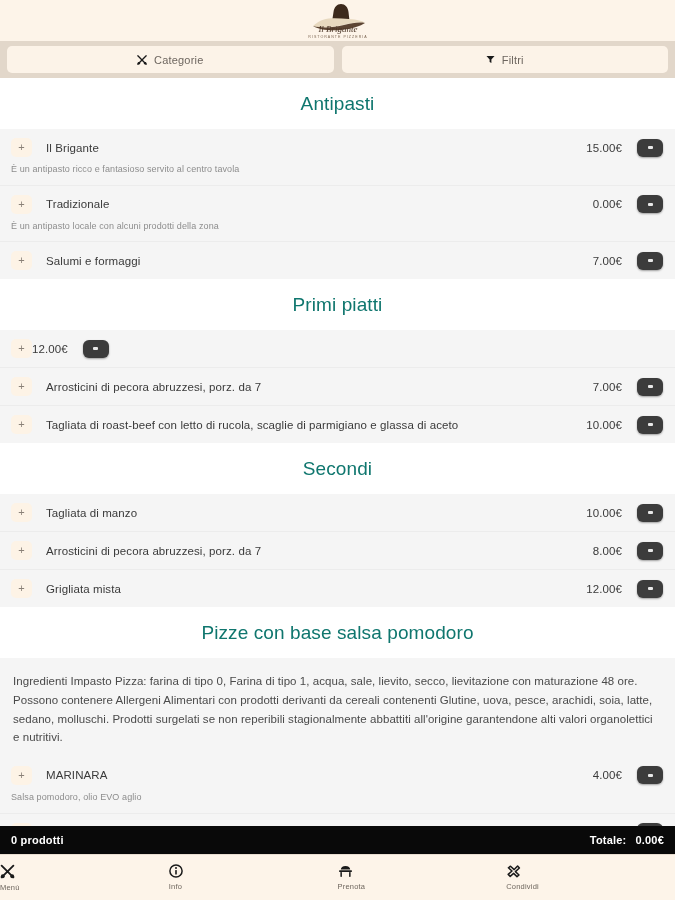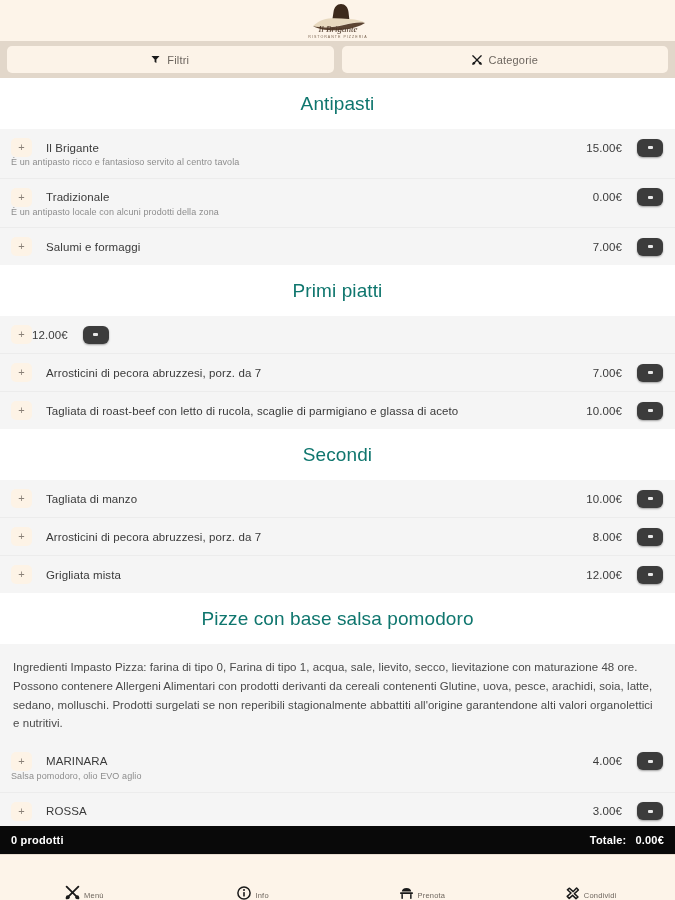--- a/index.html
+++ b/index.html
@@ -148,20 +148,21 @@
   .minus-btn i {
     display: block;
     width: 5px;
     height: 3px;
     background: #e8e8e8;
     border-radius: 1px;
   }
   .row-desc {
     font-size: 9px;
     color: #8d8d8d;
+    margin-top: 7px;
     padding-left: 0;
     letter-spacing: .1px;
     line-height: 1.3;
   }
 
   
   .pizza-note {
     background: #f5f5f5;
     font-size: 11.5px;
     line-height: 1.62;
@@ -190,22 +191,22 @@
   .navbar {
     height: 46px;
     background: #fdf4e9;
     display: flex;
     flex: 0 0 auto;
     border-top: 1px solid #e8ddd0;
   }
   .nav-item {
     flex: 1 1 0;
     display: flex;
-    flex-direction: row;
-    align-items: flex-end;
+    flex-direction: column;
+    align-items: flex-start;
     justify-content: center;
     gap: 4px;
     cursor: pointer;
     color: #1a1a1a;
   }
   .nav-item .lbl {
     font-size: 7.5px;
     color: #6e665e;
     letter-spacing: .2px;
   }
@@ -224,35 +225,35 @@
         <path d="M12 24 C22 26.5 33 25.5 43 23 C51 21 58 20 64 21 C60 24 50 27 40 28 C28 29 17 27.5 12 24 Z" fill="#5c4432"></path>
         <text x="37" y="30" text-anchor="middle" font-family="'Liberation Serif', serif" font-size="9" font-style="italic" fill="#4a3526">Il Brigante</text>
         <text x="37" y="35.5" text-anchor="middle" font-family="'Liberation Sans', sans-serif" font-size="3.6" letter-spacing="1" fill="#7a6450">RISTORANTE PIZZERIA</text>
       </svg>
     </div>
   </div>
 
   <div class="filterbar">
     <button class="filter-btn">
       <span class="ic">
-        <svg width="9" height="9" viewBox="0 0 10 10">
-            <path d="M0.5 1 H9.5 L6 5 V9 L4 7.7 V5 Z" fill="currentColor"></path>
-          </svg>
-      </span>
-      <span>Filtri</span>
-    </button>
-    <button class="filter-btn">
-      <span class="ic">
         <svg width="10" height="10" viewBox="0 0 12 12">
           <path d="M1 1 L11 11 M11 1 L1 11" stroke="currentColor" stroke-width="1.6" stroke-linecap="round" fill="none"></path>
           <circle cx="2.2" cy="9.8" r="1.5" fill="currentColor"></circle>
           <circle cx="9.8" cy="9.8" r="1.5" fill="currentColor"></circle>
         </svg>
       </span>
       <span>Categorie</span>
+    </button>
+    <button class="filter-btn">
+      <span class="ic">
+        <svg width="9" height="9" viewBox="0 0 10 10">
+            <path d="M0.5 1 H9.5 L6 5 V9 L4 7.7 V5 Z" fill="currentColor"></path>
+          </svg>
+      </span>
+      <span>Filtri</span>
     </button>
   </div>
 
   <div class="scroll">
     <div id="sections-host">
         <div class="section-title">Antipasti</div>
         <div class="items">
           <div class="row">
             <div class="row-main">
               <button class="plus-btn">+</button>

